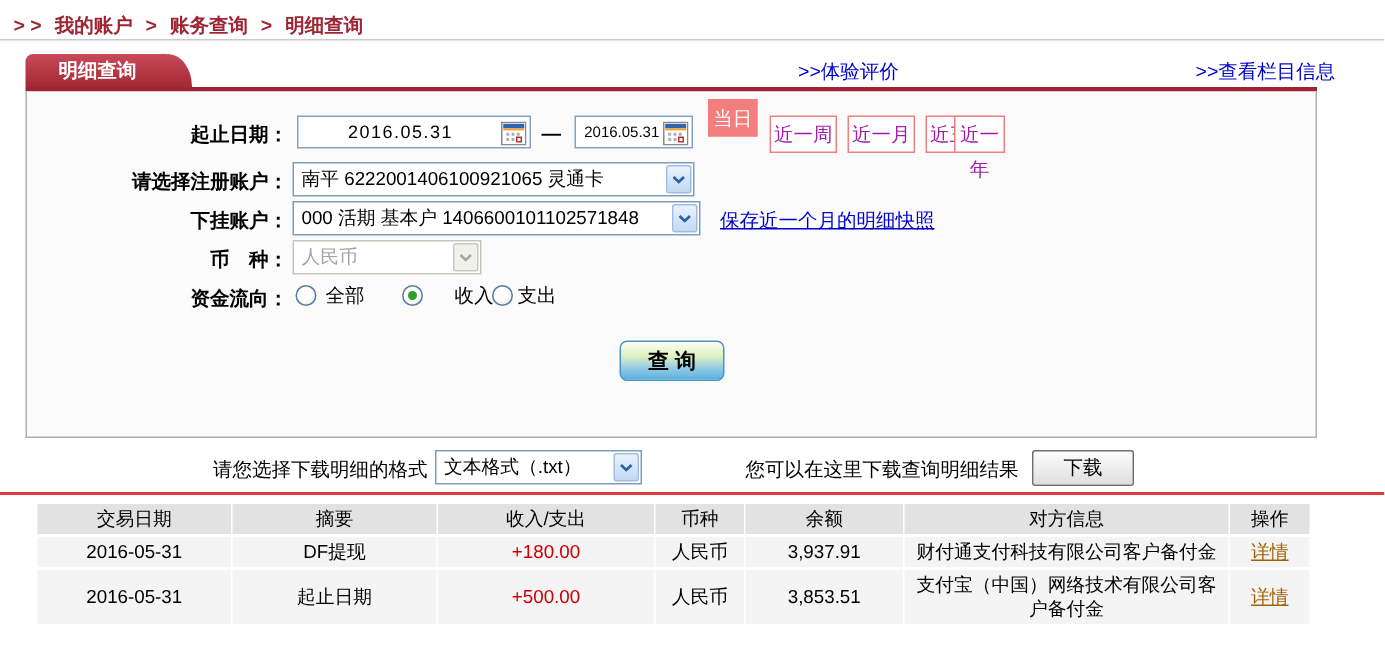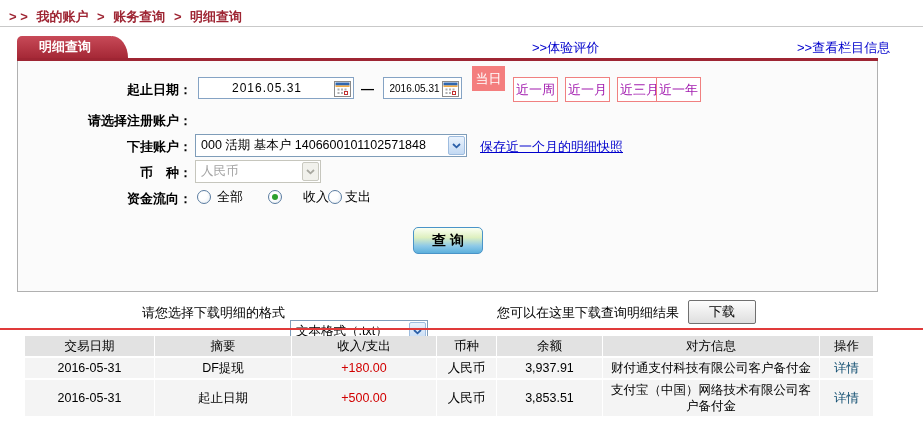--- a/index.html
+++ b/index.html
@@ -74,21 +74,21 @@
   
   .tline { position:absolute; left:0; top:328px; width:923px; height:2px; background:#e03a3a; }
   .dtable { position:absolute; left:25px; top:336px; width:848px; }
   .trow { display:grid; grid-template-columns:130px 137px 145px 60px 106px 217px 53px; margin-bottom:2px; }
   .trow > div { display:flex; align-items:center; justify-content:center; border-right:1px solid #fff;
                 font-size:12.5px; text-align:center; padding:2px 3px; line-height:16px; }
   .trow > div:last-child { border-right:none; }
   .thead { background:#e2e2e2; } .thead > div { min-height:18px; }
   .tdata { background:#f4f4f4; } .tdata > div { min-height:20px; }
   .amount { color:#d10000; }
-  .detail-link { color:#0c4a6e; cursor:pointer; }
+  .detail-link { color:#a16207; text-decoration:underline; cursor:pointer; }
 </style>
 </head>
 <body>
 
 <div class="page">
 
   <div class="breadcrumb">
     <span class="bc-sep">&gt; &gt;</span>
     <a class="bc-item">我的账户</a>
     <span class="bc-sep">&gt;</span>
@@ -145,23 +145,31 @@
         </g>
         <rect x="10.5" y="10.5" width="3" height="3" fill="none" stroke="#c03030"></rect>
       </svg>
     </span>
   </div>
 
   <div class="qbtn active" style="left:472px; top:66px; width:33px;">当日</div>
   <div class="qbtn" style="left:513px; top:77px; width:45px;">近一周</div>
   <div class="qbtn" style="left:565px; top:77px; width:45px;">近一月</div>
   <div class="qbtn" style="left:617px; top:77px; width:45px;">近三月</div>
-  <div class="qbtn" style="left:656px; top:77px; width:45px;">近一年</div>
+  <div class="qbtn" style="left:636px; top:77px; width:34px;">近一年</div>
 
   <div class="flabel" style="left:40px; top:112px;">请选择注册账户：</div>
+  <div class="xpsel" style="left:195px; top:108px; width:268px;">
+    <span>南平 6222001406100921065 灵通卡</span>
+    <span class="arrowbtn">
+      <svg width="9" height="6" viewBox="0 0 9 6">
+          <path d="M1 1 L4.5 4.3 L8 1" fill="none" stroke="#2b5fa8" stroke-width="1.8"></path>
+        </svg>
+    </span>
+  </div>
 
   <div class="flabel" style="left:40px; top:138px;">下挂账户：</div>
   <div class="xpsel" style="left:195px; top:134px; width:272px;">
     <span>000 活期 基本户 1406600101102571848</span>
     <span class="arrowbtn">
       <svg width="9" height="6" viewBox="0 0 9 6">
           <path d="M1 1 L4.5 4.3 L8 1" fill="none" stroke="#2b5fa8" stroke-width="1.8"></path>
         </svg>
     </span>
   </div>
@@ -187,21 +195,21 @@
     <span class="rlbl" style="margin-left:3px;padding-left:18px;">收入</span>
   </div>
   <div class="radio-opt" style="left:328px; top:188px;">
     <span class="radio"></span>
     <span class="rlbl" style="margin-left:3px;text-align:right;">支出</span>
   </div>
 
   <button class="query-btn">查 询</button>
 
   <div class="dl-label">请您选择下载明细的格式</div>
-  <div class="xpsel" style="left:290px; top:300px; width:138px;margin-top:20px;">
+  <div class="xpsel" style="left:290px; top:300px; width:138px;">
     <span>文本格式（.txt）</span>
     <span class="arrowbtn">
       <svg width="9" height="6" viewBox="0 0 9 6">
           <path d="M1 1 L4.5 4.3 L8 1" fill="none" stroke="#2b5fa8" stroke-width="1.8"></path>
         </svg>
     </span>
   </div>
   <div class="dl-hint">您可以在这里下载查询明细结果</div>
   <button class="dl-btn">下载</button>
 

